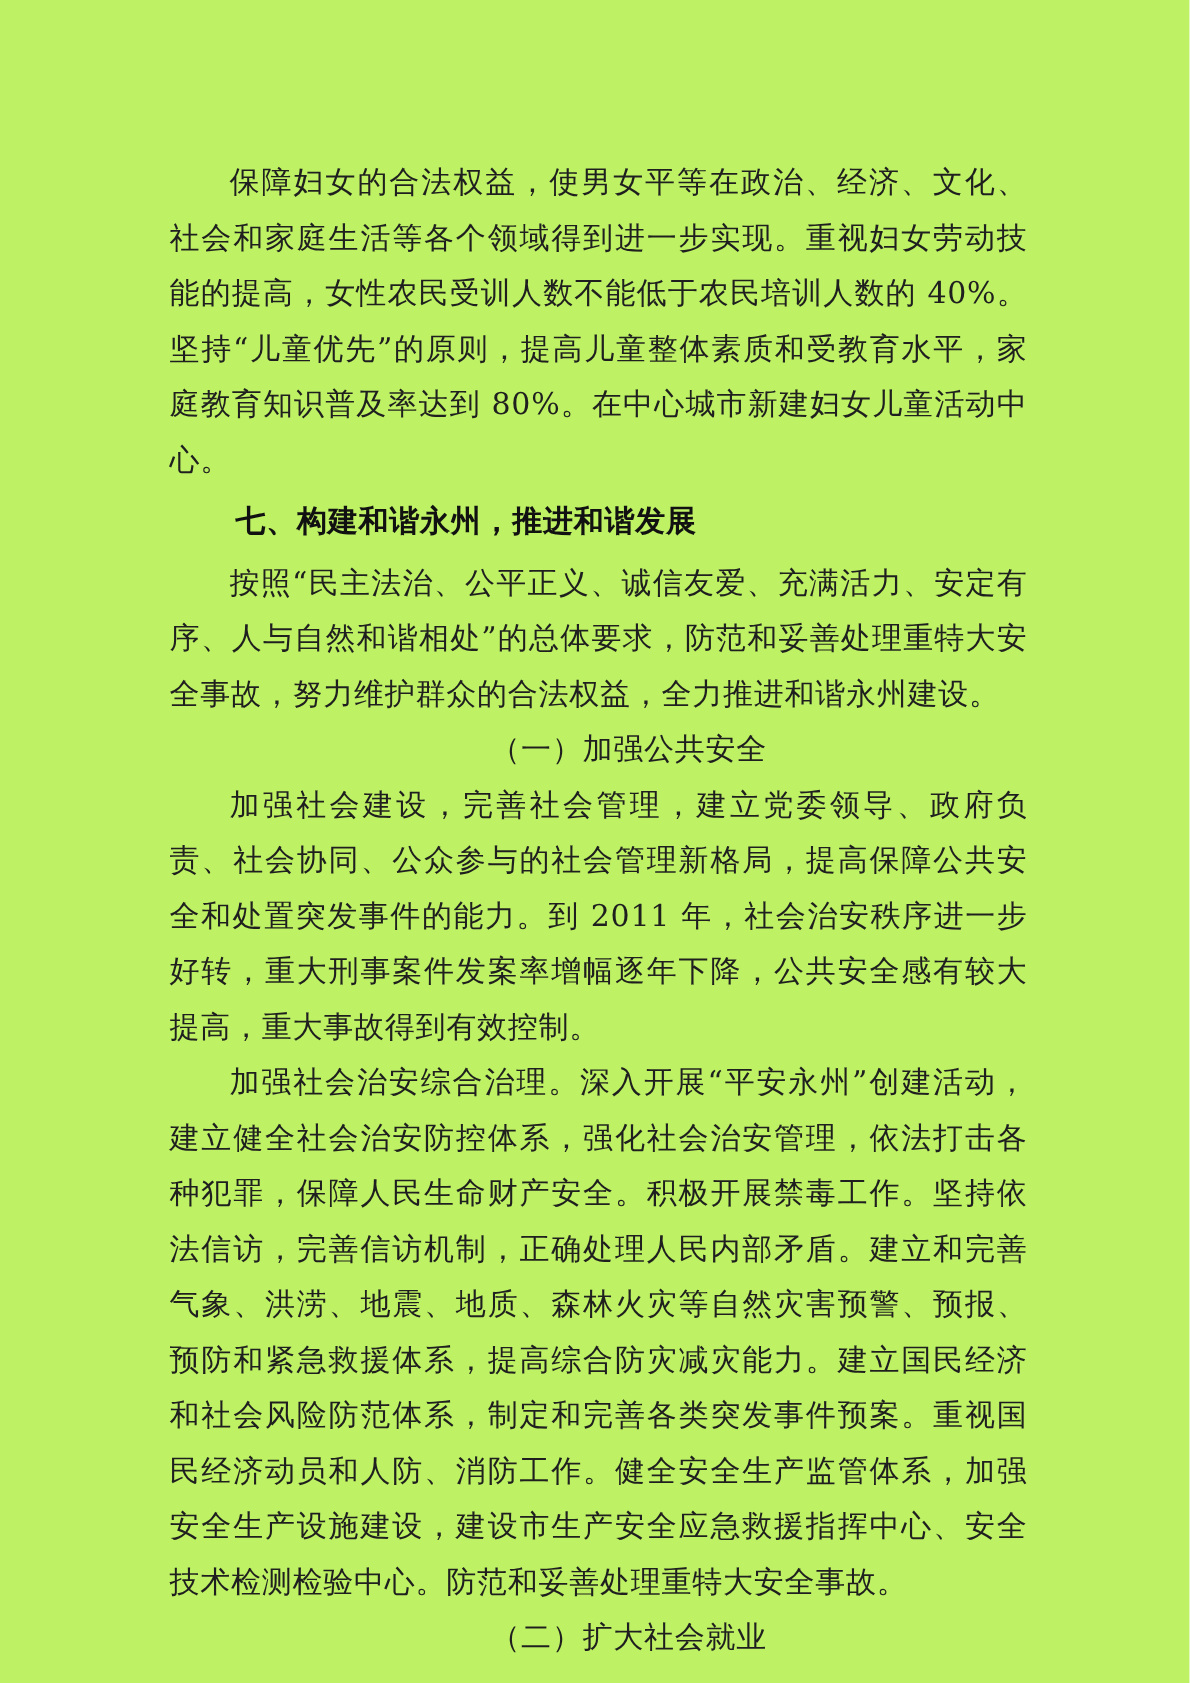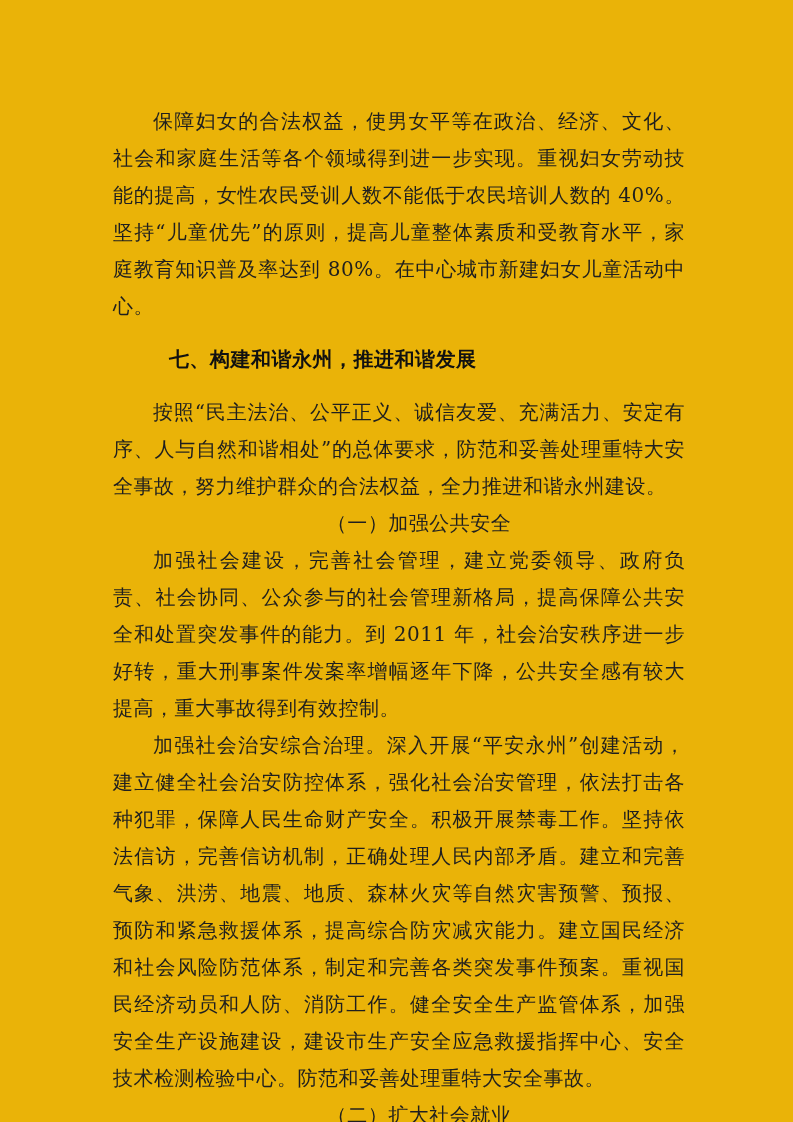--- a/index.html
+++ b/index.html
@@ -4,21 +4,21 @@
 <style>
   html, body {
     margin: 0;
     padding: 0;
     background: #ffffff;
   }
   .page {
     position: relative;
     width: 793px;
     height: 1122px;
-    background: #eab308;
+    background: #bef264;
     overflow: hidden;
   }
   .content {
     position: absolute;
     left: 113px;
     top: 103px;
     width: 572px;
   }
   .para {
     margin: 0;
@@ -26,21 +26,21 @@
     font-family: "DejaVu Serif", serif;
     font-size: 20px;
     line-height: 37px;
     color: #1f1f1f;
     text-indent: 2em;
     text-align: justify;
     text-justify: inter-ideograph;
     letter-spacing: 0.5px;
   }
   .heading {
-    margin: 16px;
+    margin: 4px;
     padding: 0;
     font-family: "DejaVu Sans", sans-serif;
     font-weight: bold;
     font-size: 20px;
     line-height: 37px;
     color: #111111;
     text-indent: 2em;
     text-align: left;
     letter-spacing: 0.5px;
   }

